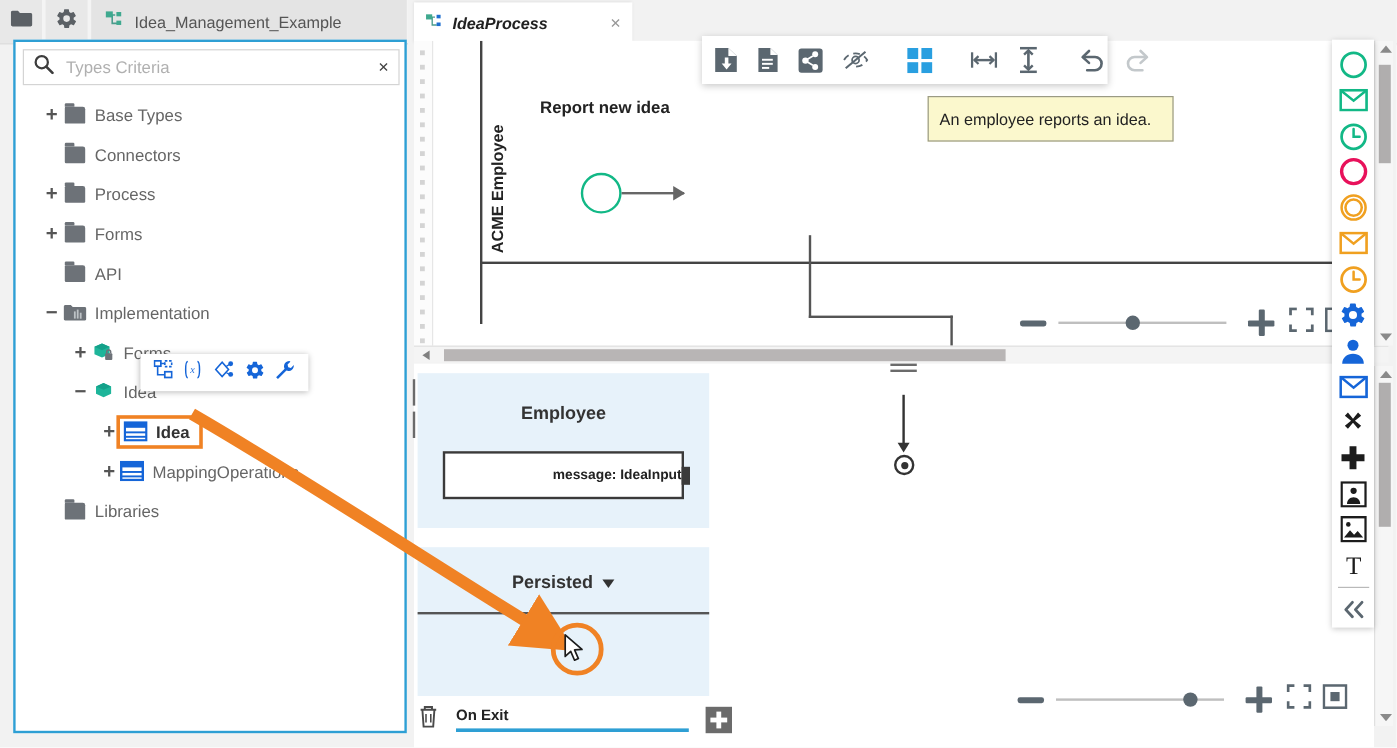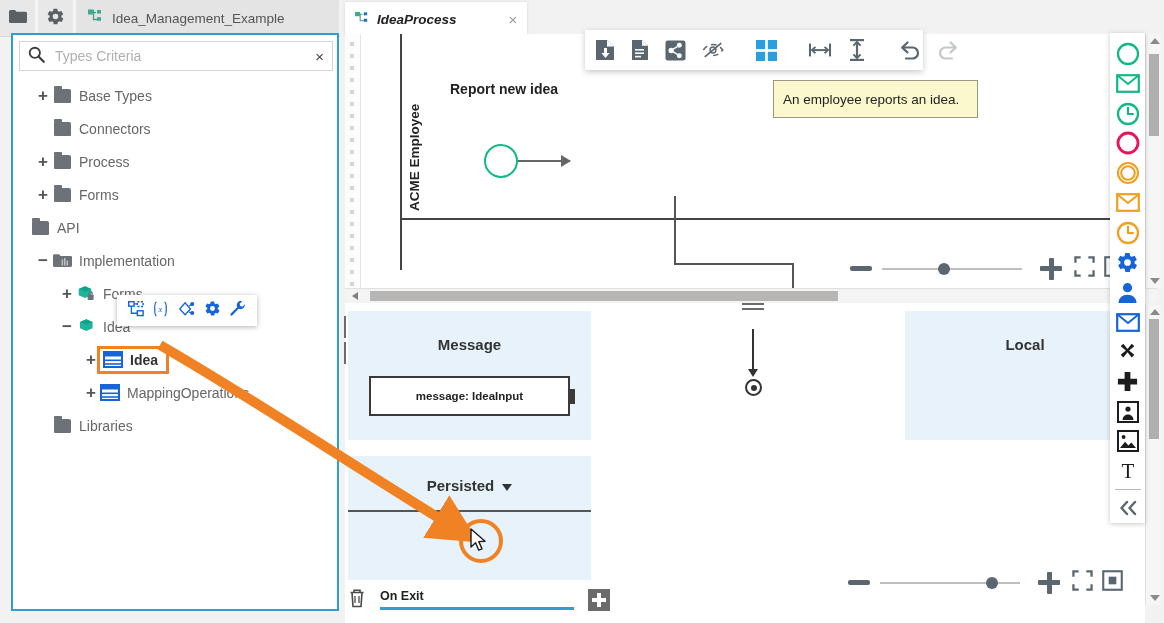--- a/index.html
+++ b/index.html
@@ -181,21 +181,21 @@
   }
   .vsplit-left i { display:inline-block; width:2px; height:22px; background:#6b6b6b; margin-right:2px; }
 
   .sec-msg {
     position:absolute; left:348px; top:311px; width:243px; height:129px; background:#e7f2fa;
   }
   .sec-msg .h { text-align:center; font-size:15px; font-weight:bold; color:#333; padding-top:25px; }
   .msg-box {
     position:absolute; left:21px; top:65px; width:201px; height:40px;
     background:#ffffff; border:2px solid #3a3a3a;
-    display:flex; align-items:center; justify-content:center;
+    display:flex; align-items:center; justify-content:flex-end;
     font-size:11.5px; font-weight:bold; color:#222;
   }
   .msg-box .tab { position:absolute; right:-7px; top:11px; width:7px; height:15px; background:#3a3a3a; }
 
   .sec-pers {
     position:absolute; left:348px; top:456px; width:243px; height:124px; background:#e7f2fa;
   }
   .sec-pers .h { text-align:center; font-size:15px; font-weight:bold; color:#333; padding-top:21px; }
   .caret { display:inline-block; margin-left:8px; border-top:7px solid #333;
            border-left:5px solid transparent; border-right:5px solid transparent; vertical-align:middle; }
@@ -376,21 +376,21 @@
       </div>
 
       <div class="trow" style="padding-left:22px">
         <span class="tw">+</span>
         <span class="ticon">
             <i class="folder"></i>
           </span>
         <span>Forms</span>
       </div>
 
-      <div class="trow" style="">
+      <div class="trow" style="padding-left:22px">
         <span class="tw"></span>
         <span class="ticon">
             <i class="folder"></i>
           </span>
         <span>API</span>
       </div>
 
       <div class="trow" style="padding-left:22px">
         <span class="tw">−</span>
         <span class="ticon">
@@ -657,37 +657,34 @@
 
   <div class="bottom-area"></div>
 
   <div class="splitter-h">
       <i></i>
       <i></i>
     </div>
   <div class="vsplit-left"><i></i><i></i></div>
 
   <div class="sec-msg">
-    <div class="h">Message</div>
+    <div class="h">Employee</div>
     <div class="msg-box">
       <span>message: IdeaInput</span>
       <i class="tab"></i>
     </div>
   </div>
 
   <div class="sec-pers">
     <div class="h">
       <span>Persisted</span><i class="caret"></i>
     </div>
     <div class="pers-rule"></div>
   </div>
 
-  <div class="sec-local">
-    <div class="h">Local</div>
-  </div>
 
   <div class="mid-node">
     <span class="dot"></span>
     <span class="line"></span>
     <span class="arw"></span>
     <span class="end"></span>
   </div>
 
   <div class="zoom-ctl" style="left:848px; top:570px;">
     <span class="zm-minus"></span>

